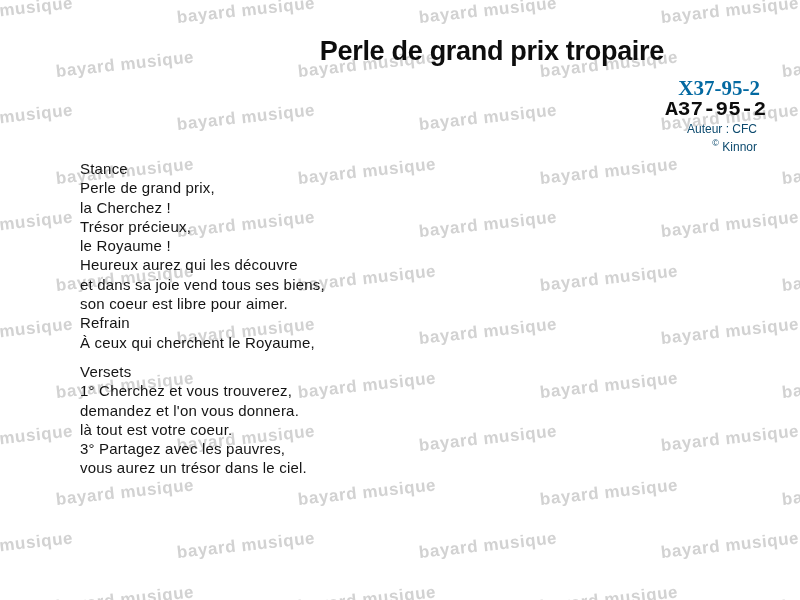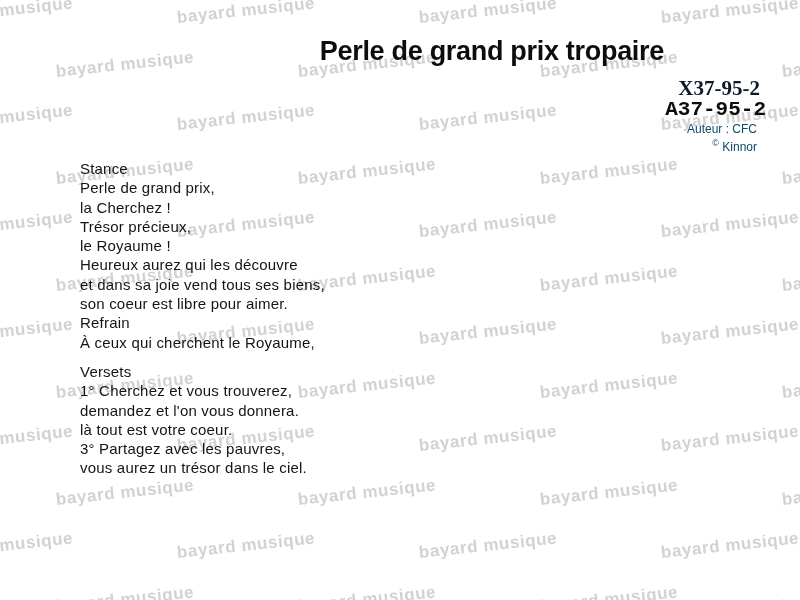--- a/index.html
+++ b/index.html
@@ -47,21 +47,21 @@
     letter-spacing: -0.3px;
     color: #0d0d0d;
   }
   #code-primary {
     position: absolute;
     top: 76px;
     right: 40px;
     font-family: "Liberation Serif", serif;
     font-weight: bold;
     font-size: 21px;
-    color: #0f172a;
+    color: #0369a1;
   }
   #code-secondary {
     position: absolute;
     top: 98px;
     right: 34px;
     font-family: Liberation Mono, monospace;
     font-weight: bold;
     font-size: 21px;
     color: #0d0d0d;
   }

